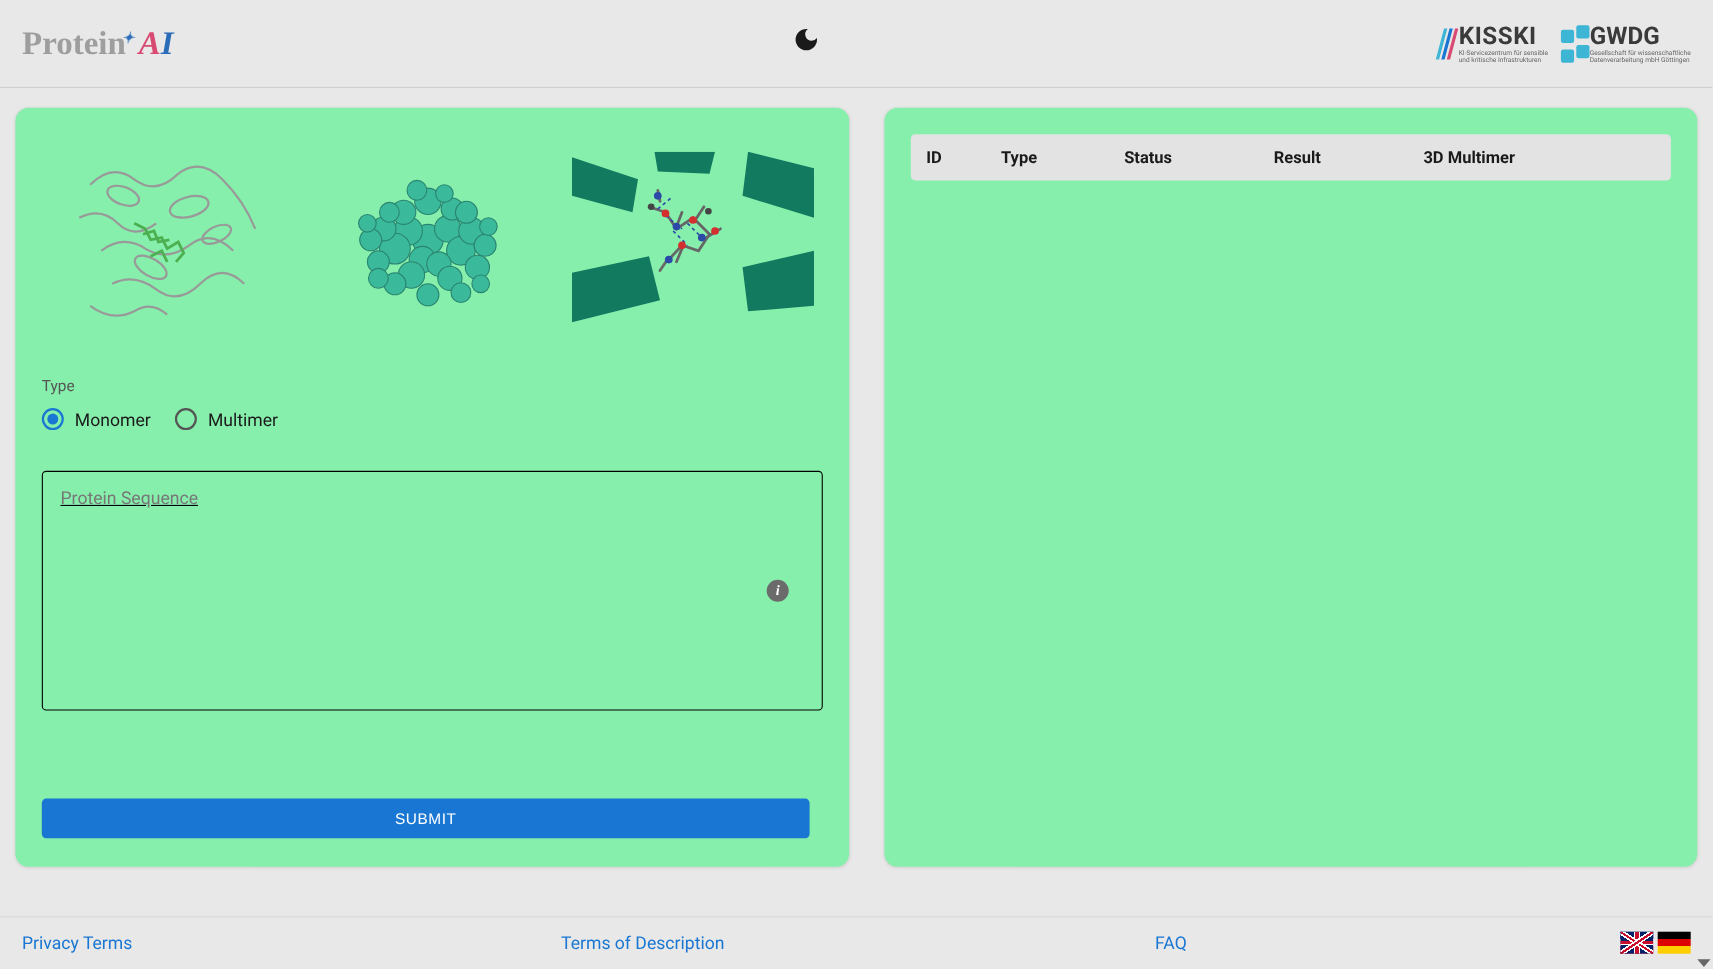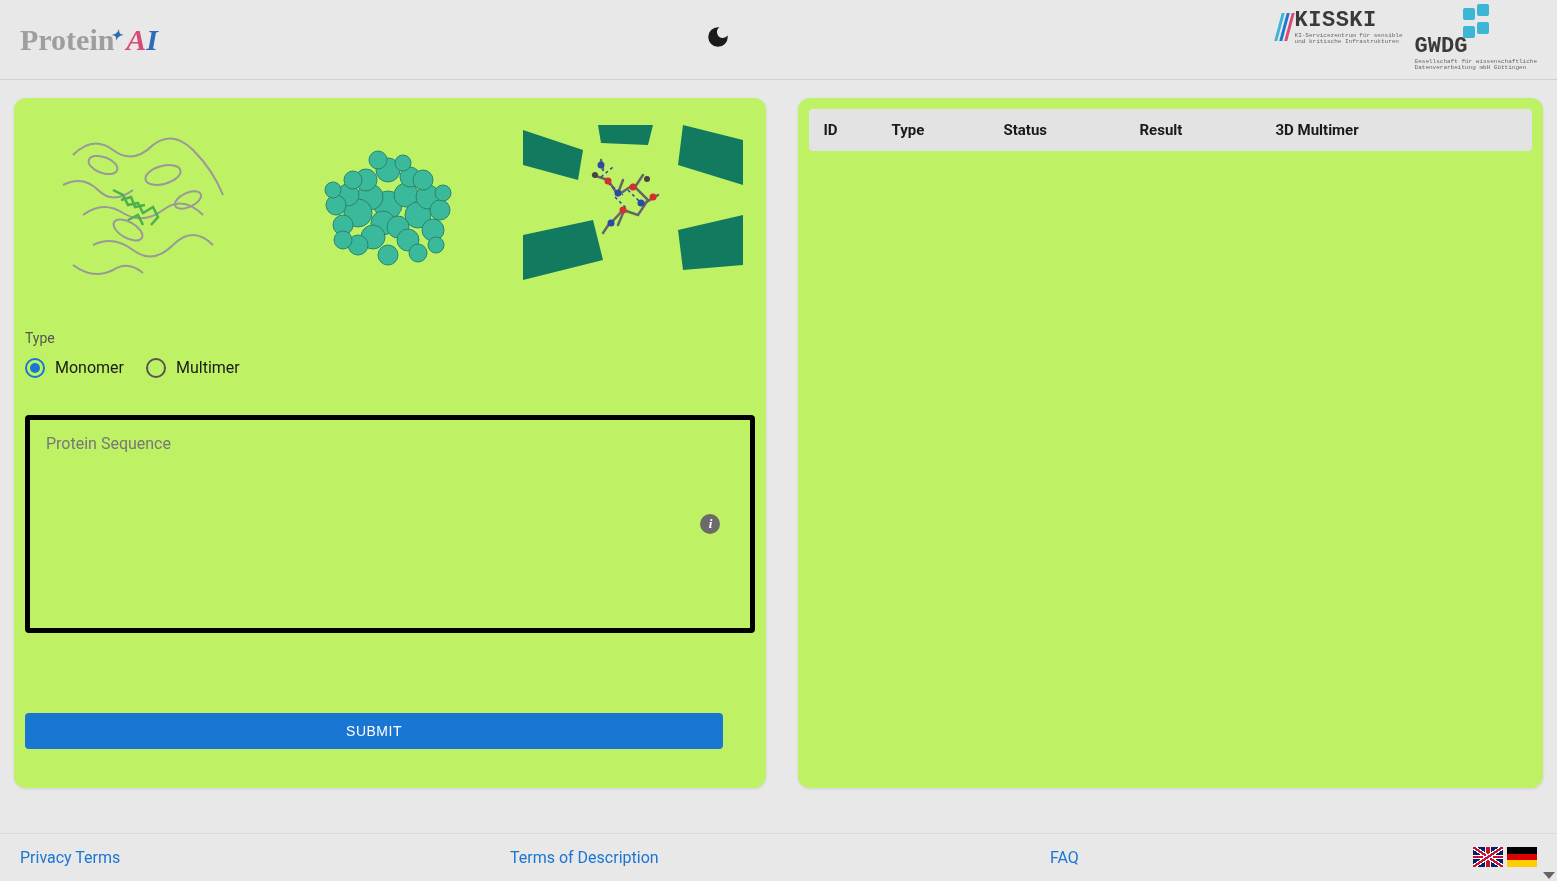--- a/index.html
+++ b/index.html
@@ -54,23 +54,22 @@
       justify-content: center;
       flex: 1;
     }
     .moon-icon {
       font-size: 26px;
       color: #1a1a1a;
       cursor: pointer;
     }
     .right-logos {
       display: flex;
-      align-items: flex-start;
+      align-items: center;
       gap: 12px;
-      font-family: Liberation Mono, monospace;
     }
     .kisski-logo {
       display: flex;
       align-items: center;
       gap: 4px;
     }
     .kisski-bars {
       display: flex;
       gap: 2px;
     }
@@ -87,21 +86,20 @@
     }
     .kisski-sub {
       font-size: 6px;
       color: #666;
       line-height: 1;
     }
     .gwdg-logo {
       display: flex;
       align-items: center;
       gap: 0;
-      flex-direction: column;
     }
     .gwdg-squares {
       display: grid;
       grid-template-columns: repeat(2, 12px);
       grid-template-rows: repeat(2, 12px);
       gap: 2px;
     }
     .gwdg-sq {
       background: #3db5d4;
       border-radius: 2px;
@@ -123,24 +121,24 @@
       font-size: 6px;
       color: #666;
       line-height: 1;
     }
     .content {
       display: flex;
       gap: 32px;
       padding: 18px 14px;
     }
     .panel {
-      background: #bef264;
+      background: #86efac;
       border-radius: 12px;
       box-shadow: 0 1px 3px rgba(0,0,0,0.1);
-      padding: 11px;
+      padding: 24px;
     }
     .left-panel {
       width: 758px;
       height: 690px;
     }
     .right-panel {
       width: 750px;
       height: 690px;
     }
     .protein-images {
@@ -164,20 +162,21 @@
       font-size: 14px;
       color: #555;
       margin-bottom: 12px;
     }
     .radio-group {
       display: flex;
       gap: 22px;
     }
     .radio-item {
       display: flex;
+      align-items: center;
       gap: 10px;
       cursor: pointer;
     }
     .radio-circle {
       width: 20px;
       height: 20px;
       border: 2px solid #555;
       border-radius: 50%;
       display: flex;
       align-items: center;
@@ -191,25 +190,26 @@
       height: 10px;
       background: #1976d2;
       border-radius: 50%;
     }
     .radio-label {
       font-size: 16px;
       color: #1a1a1a;
     }
     .sequence-box {
       position: relative;
-      border: 5px solid #000000;
+      border: 1px solid #000000;
       border-radius: 4px;
       margin-top: 37px;
       height: 218px;
       padding: 14px 16px;
+      text-decoration: underline;
     }
     .sequence-placeholder {
       color: #777;
       font-size: 16px;
     }
     .info-icon {
       position: absolute;
       right: 30px;
       top: 50%;
       transform: translateY(-50%);

